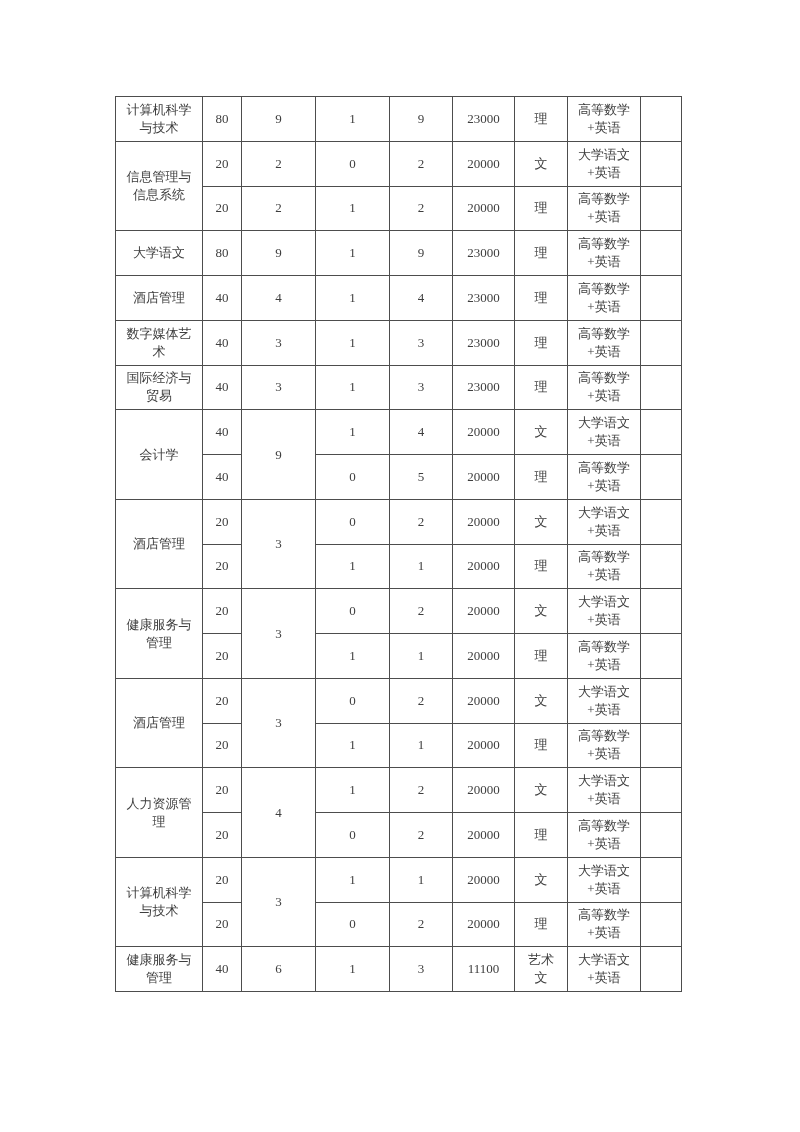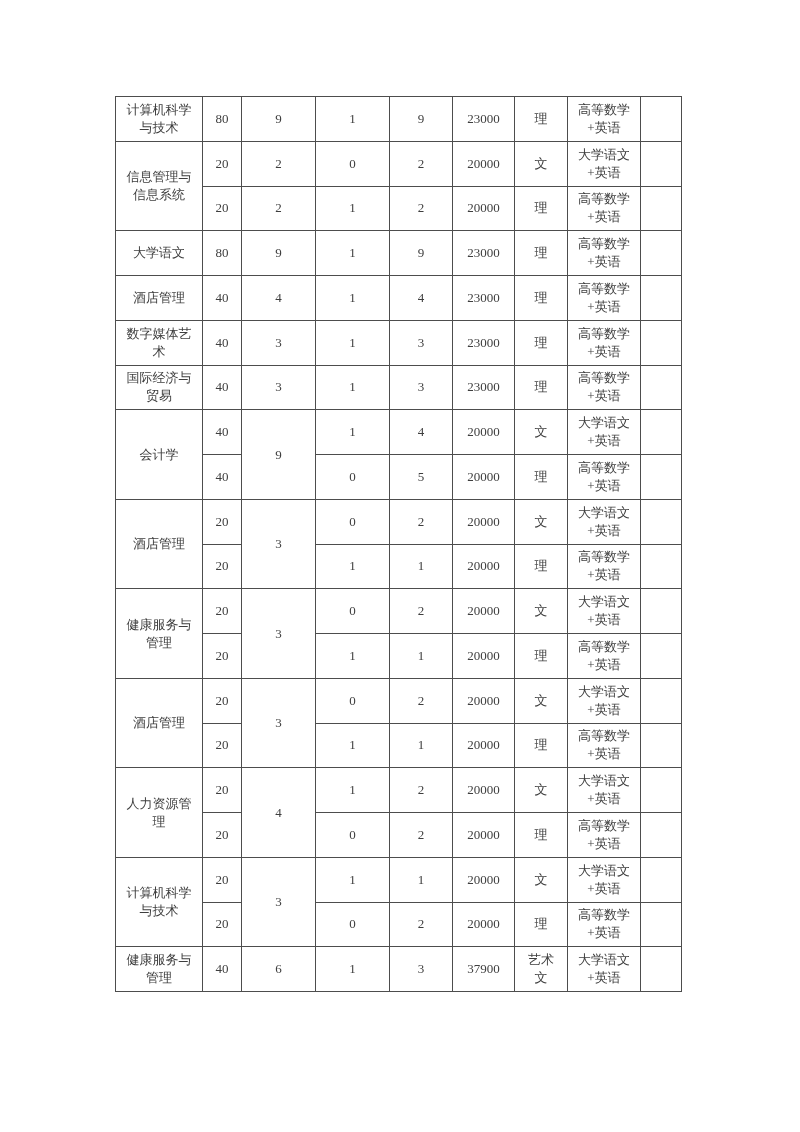--- a/index.html
+++ b/index.html
@@ -314,21 +314,21 @@
             <div>+英语</div>
           </td>
           <td></td>
         </tr>
         <tr>
           <td class="major-cell">健康服务与管理</td>
           <td>40</td>
           <td>6</td>
           <td>1</td>
           <td>3</td>
-          <td>37900</td>
+          <td>11100</td>
           <td class="category-cell">艺术文</td>
           <td class="exam-cell">
             <div>大学语文</div>
             <div>+英语</div>
           </td>
           <td></td>
         </tr>
       </tbody>
   </table>
 </div>

